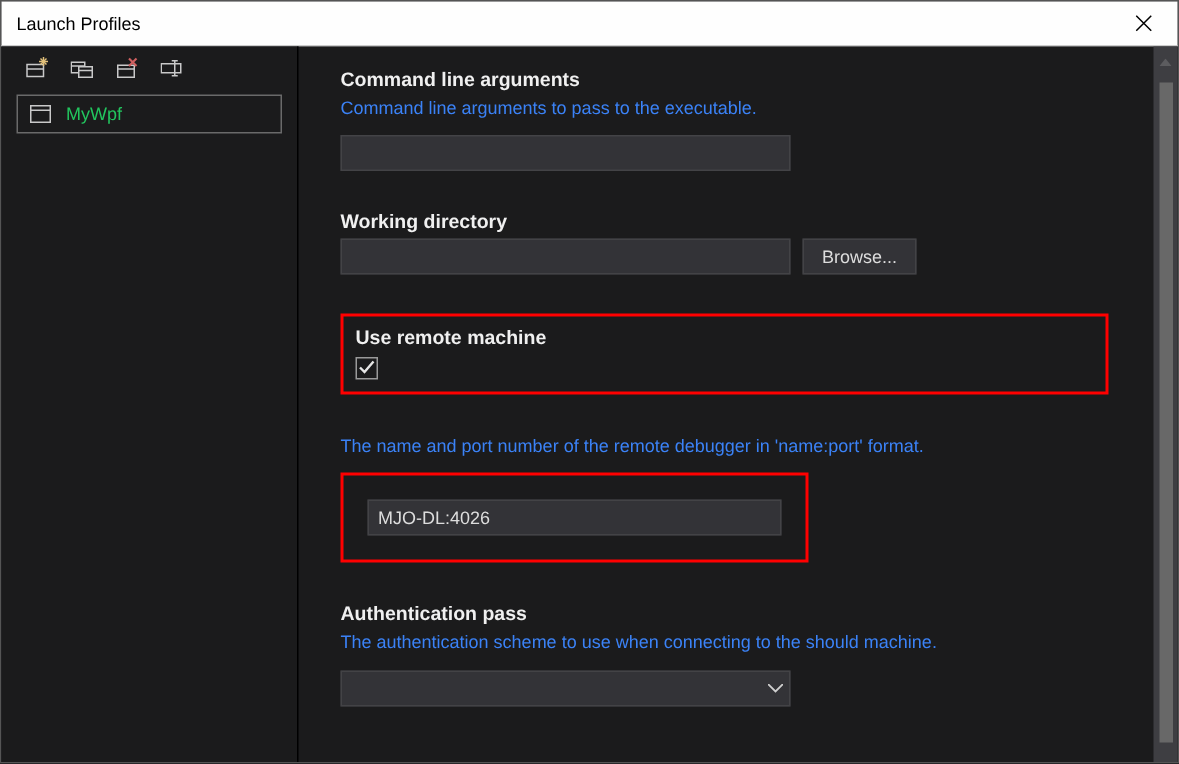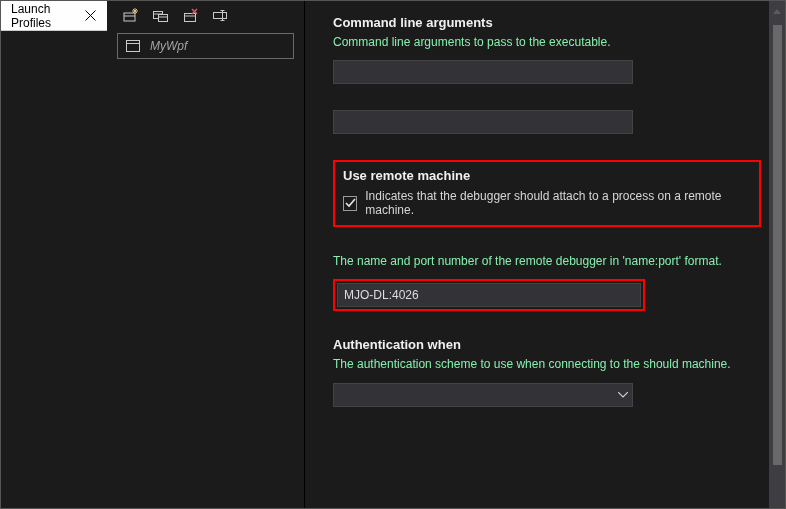--- a/index.html
+++ b/index.html
@@ -1,36 +1,36 @@
 <!DOCTYPE html>
 <html><head>
 <meta charset="utf-8">
 <style>
   * { box-sizing: border-box; margin: 0; padding: 0; }
   html, body { width: 786px; height: 509px; overflow: hidden; font-family: "Segoe UI", Arial, sans-serif; background: #1b1b1c; }
-  .window { width: 786px; height: 509px; display: flex; flex-direction: row; border: 1px solid #555; }
+  .window { width: 786px; height: 509px; display: flex; flex-direction: column; border: 1px solid #555; }
   .titlebar { height: 30px; background: #fefefe; display: flex; align-items: center; justify-content: space-between; padding-left: 10px; border-bottom: 1px solid #ccc; }
   .titlebar-text { font-size: 12px; color: #000; }
   .close-btn { width: 45px; height: 30px; display: flex; align-items: center; justify-content: center; cursor: pointer; }
   .body { flex: 1; display: flex; background: #1b1b1c; min-height: 0; }
   .sidebar { width: 198px; background: #1b1b1c; border-right: 1px solid #000; display: flex; flex-direction: column; }
   .toolbar { height: 28px; display: flex; align-items: center; gap: 14px; padding-left: 16px; }
   .tb-icon { width: 16px; height: 16px; display: flex; align-items: center; justify-content: center; cursor: pointer; position: relative; }
   .profile-item { height: 26px; margin: 4px 10px 0 10px; border: 1px solid #6a6a6a; display: flex; align-items: center; gap: 10px; padding-left: 8px; cursor: pointer; }
   .profile-icon { width: 14px; height: 12px; }
-  .profile-label { font-size: 12px; color: #a3a3a3; font-style: italic; }
+  .profile-label { font-size: 12px; color: #22c55e; }
   .content-wrap { flex: 1; display: flex; min-width: 0; }
   .content { flex: 1; overflow-y: hidden; padding: 14px 8px 0 28px; color: #cfcfcf; }
   .scrollgutter { width: 16px; background: #3e3e42; position: relative; }
   .scrollthumb { position: absolute; left: 4px; right: 3px; top: 24px; height: 440px; background: #686868; }
   .scroll-arrow { position: absolute; left: 0; right: 0; height: 16px; display:flex; align-items:center; justify-content:center; }
   .scroll-arrow.top { top: 2px; }
   .section { margin-bottom: 26px; }
   .sec-title { font-size: 13px; font-weight: 700; color: #f0f0f0; margin-bottom: 4px; }
-  .sec-desc { font-size: 12px; color: #86efac; margin-bottom: 10px; line-height: 1.35; }
+  .sec-desc { font-size: 12px; color: #3b82f6; margin-bottom: 10px; line-height: 1.35; }
   .row { display: flex; gap: 8px; align-items: center; }
   .text-input { background: #333337; border: 1px solid #434346; height: 24px; width: 300px; color: #ddd; font-size: 12px; padding: 0 6px; outline: none; }
   .text-input.wide { width: 300px; }
   .browse-btn { height: 24px; width: 76px; background: #333337; border: 1px solid #434346; color: #ddd; font-size: 12px; cursor: pointer; }
   .highlight-box { border: 2px solid #ff0000; padding: 6px 8px 8px 8px; }
   .chk-row { display: flex; align-items: center; gap: 8px; }
   .chk { width: 15px; height: 15px; border: 1px solid #9a9a9a; display: inline-flex; align-items: center; justify-content: center; background: #1b1b1c; cursor: pointer; }
   .chk svg { display: block; }
   .chk-label { font-size: 12px; color: #d6d6d6; }
   .select { background: #333337; border: 1px solid #434346; height: 24px; width: 300px; display: flex; align-items: center; justify-content: flex-end; padding: 0 4px; cursor: pointer; }
@@ -102,48 +102,49 @@
     <div class="content-wrap">
       <div class="content">
 
         <div class="section">
           <div class="sec-title">Command line arguments</div>
           <div class="sec-desc">Command line arguments to pass to the executable.</div>
           <input class="text-input wide" type="text" value="" style="">
         </div>
 
         <div class="section">
+          <div class="sec-title">Working directory</div>
           <div class="row">
             <input class="text-input wide" type="text" value="" style="">
+            <button class="browse-btn">Browse...</button>
           </div>
         </div>
 
         <div class="section">
-          <div class="highlight-box" style="width: 428px;">
+          <div class="highlight-box" style="width: 512px;">
             <div class="sec-title" style="margin-bottom:6px;">Use remote machine</div>
             <div class="chk-row">
               <span class="chk">
                 <svg width="11" height="11" viewBox="0 0 11 11">
                     <path d="M1 5 L4 8 L10 1" fill="none" stroke="#e6e6e6" stroke-width="1.6"></path>
                   </svg>
               </span>
-              <span class="chk-label">Indicates that the debugger should attach to a process on a remote machine.</span>
             </div>
           </div>
         </div>
 
         <div class="section">
           <div class="sec-desc">The name and port number of the remote debugger in 'name:port' format.</div>
-          <div class="highlight-box" style="width:312px; padding:2px;">
+          <div class="highlight-box" style="width:312px; padding:16px;">
             <input class="text-input" style="width: 100%;" type="text" value="MJO-DL:4026">
           </div>
         </div>
 
         <div class="section">
-          <div class="sec-title">Authentication when</div>
+          <div class="sec-title">Authentication pass</div>
           <div class="sec-desc">The authentication scheme to use when connecting to the should machine.</div>
           <div class="select">
             <span style="flex:1;"></span>
             <svg class="caret" width="10" height="6" viewBox="0 0 10 6">
                 <path d="M0 0 L5 5 L10 0" fill="none" stroke="#cfcfcf" stroke-width="1.2"></path>
               </svg>
           </div>
         </div>
 
       </div>

